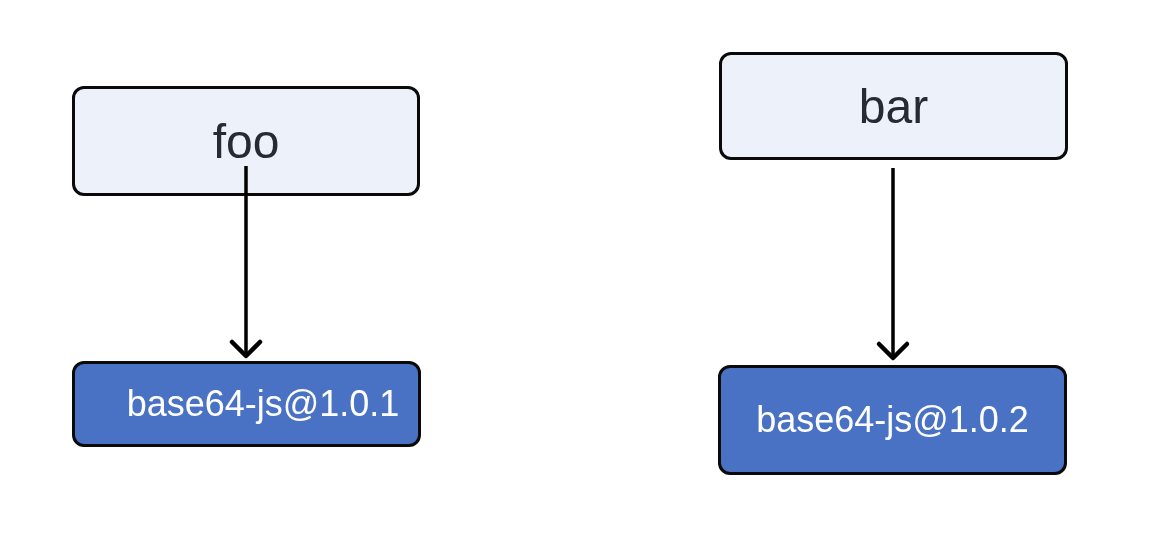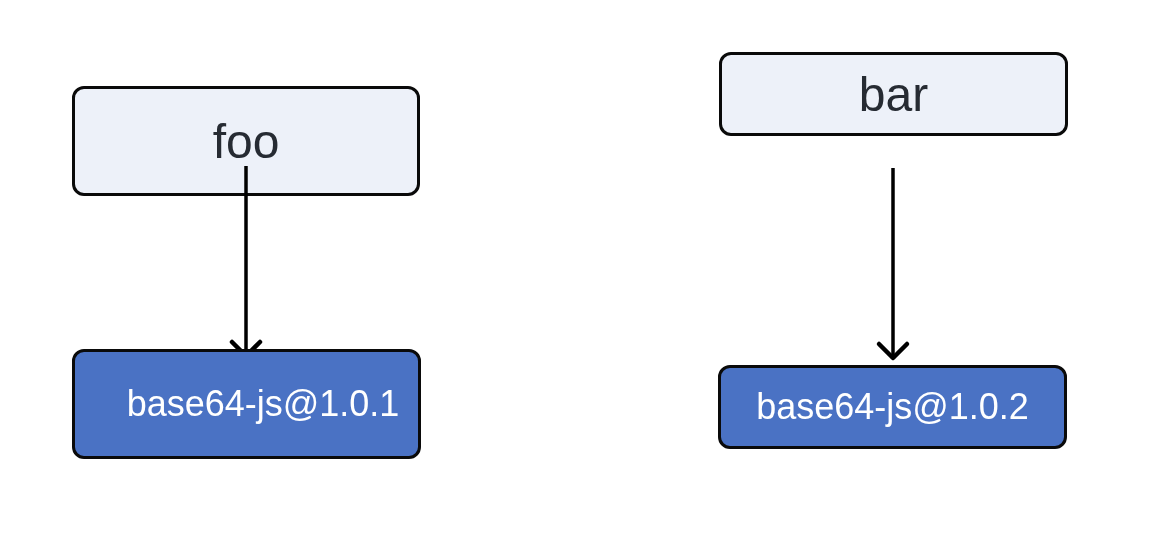--- a/index.html
+++ b/index.html
@@ -31,23 +31,23 @@
     font-size: 48px;
     font-weight: 400;
   }
   .node.child {
     background: #4a72c4;
     color: #ffffff;
     font-size: 36px;
     font-weight: 400;
   }
   .node-foo   { left: 72px;  top: 50px;  width: 348px; height: 110px; margin-top: 36px; }
-  .node-bar   { left: 719px; top: 52px;  width: 349px; height: 84px; }
-  .node-b641  { left: 72px;  top: 349px; width: 349px; height: 110px; padding-left: 33px; }
-  .node-b642  { left: 718px; top: 365px; width: 349px; height: 84px; }
+  .node-bar   { left: 719px; top: 52px;  width: 349px; height: 108px; }
+  .node-b641  { left: 72px;  top: 361px; width: 349px; height: 86px; padding-left: 33px; }
+  .node-b642  { left: 718px; top: 365px; width: 349px; height: 110px; }
   .arrow {
     position: absolute;
     width: 44px;
     height: 196px;
   }
   .arrow-1 { left: 224px; top: 164px; }
   .arrow-2 { left: 871px; top: 166px; }
   .arrow line, .arrow polyline {
     stroke: #000000;
     fill: none;

